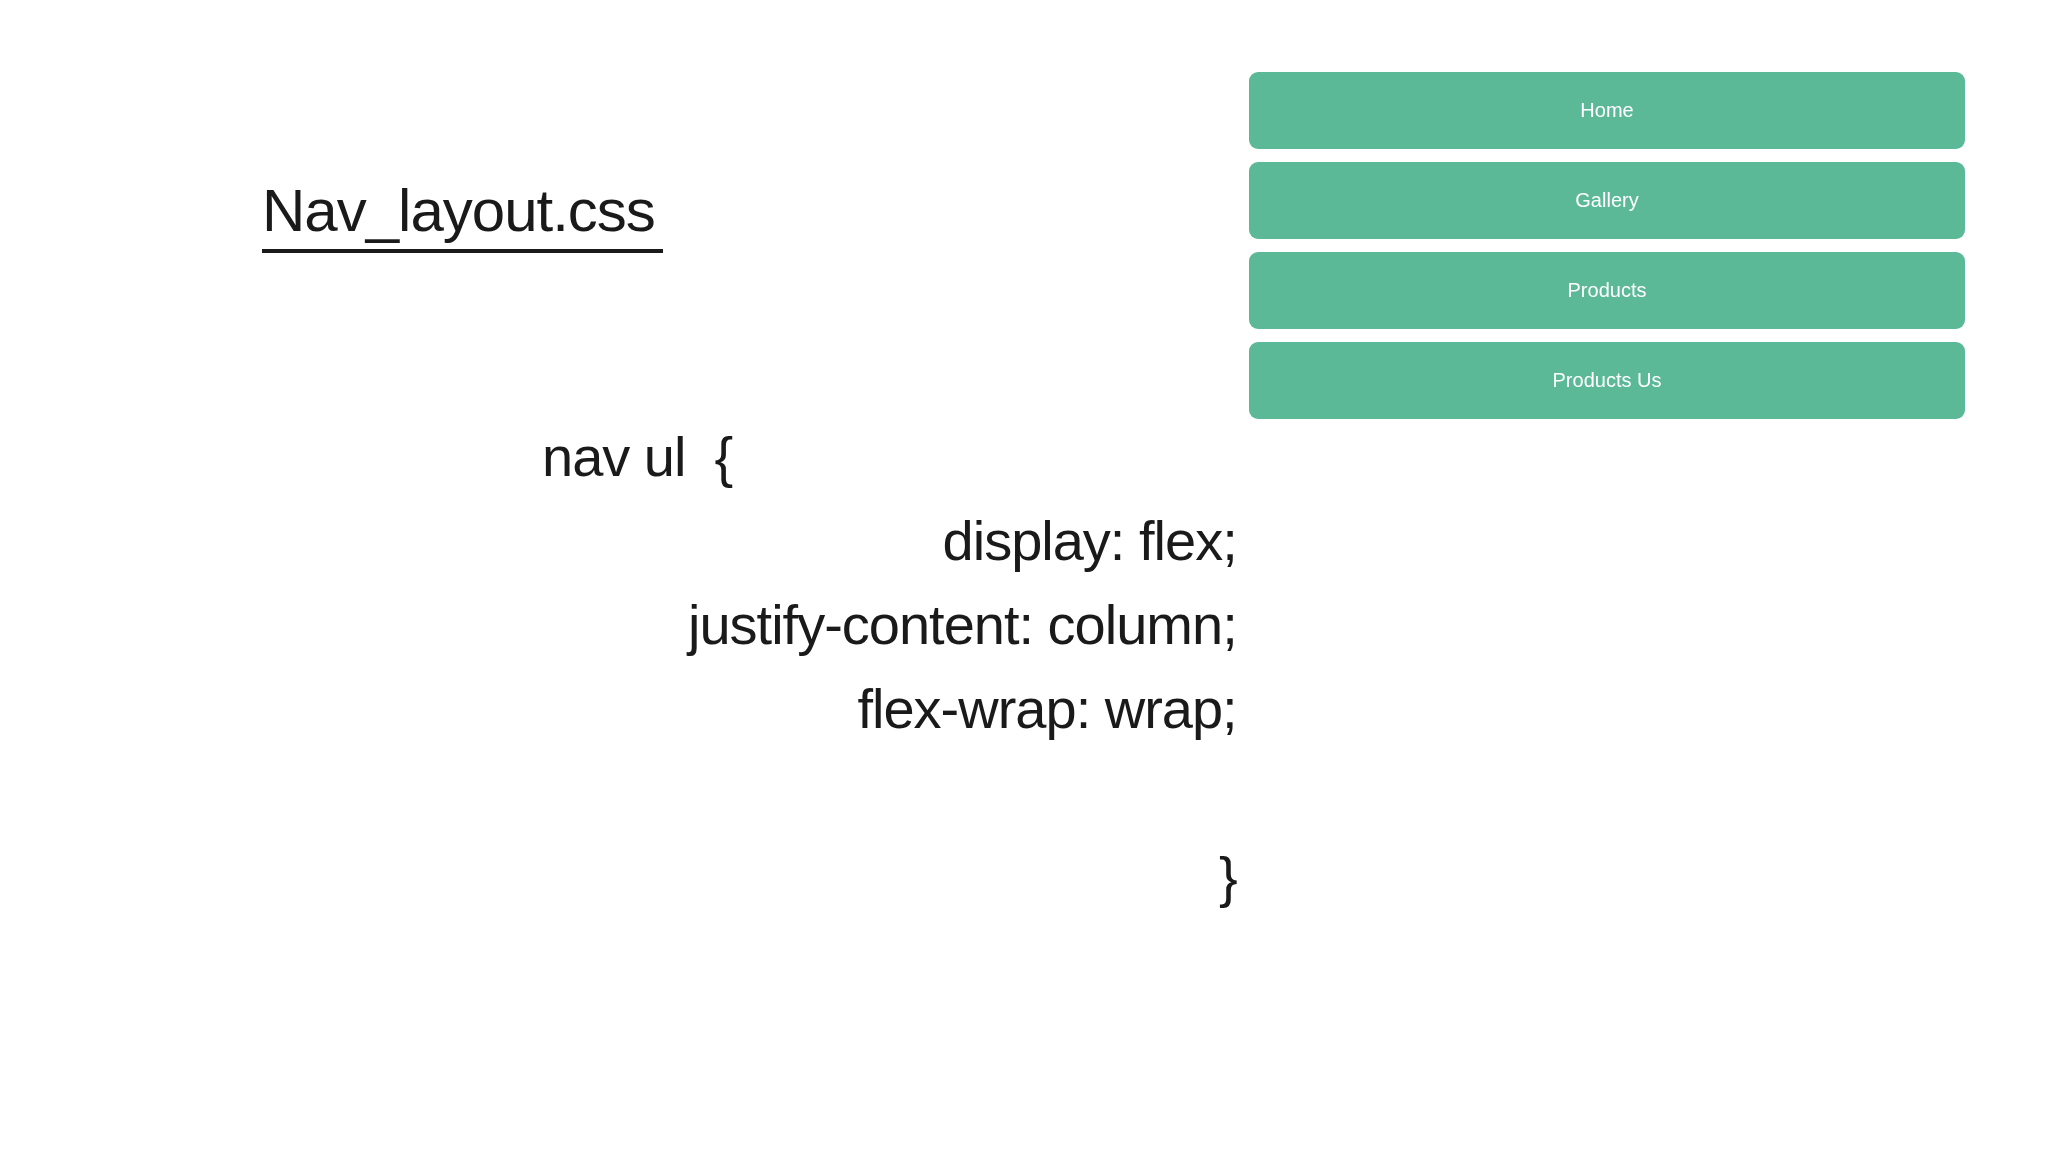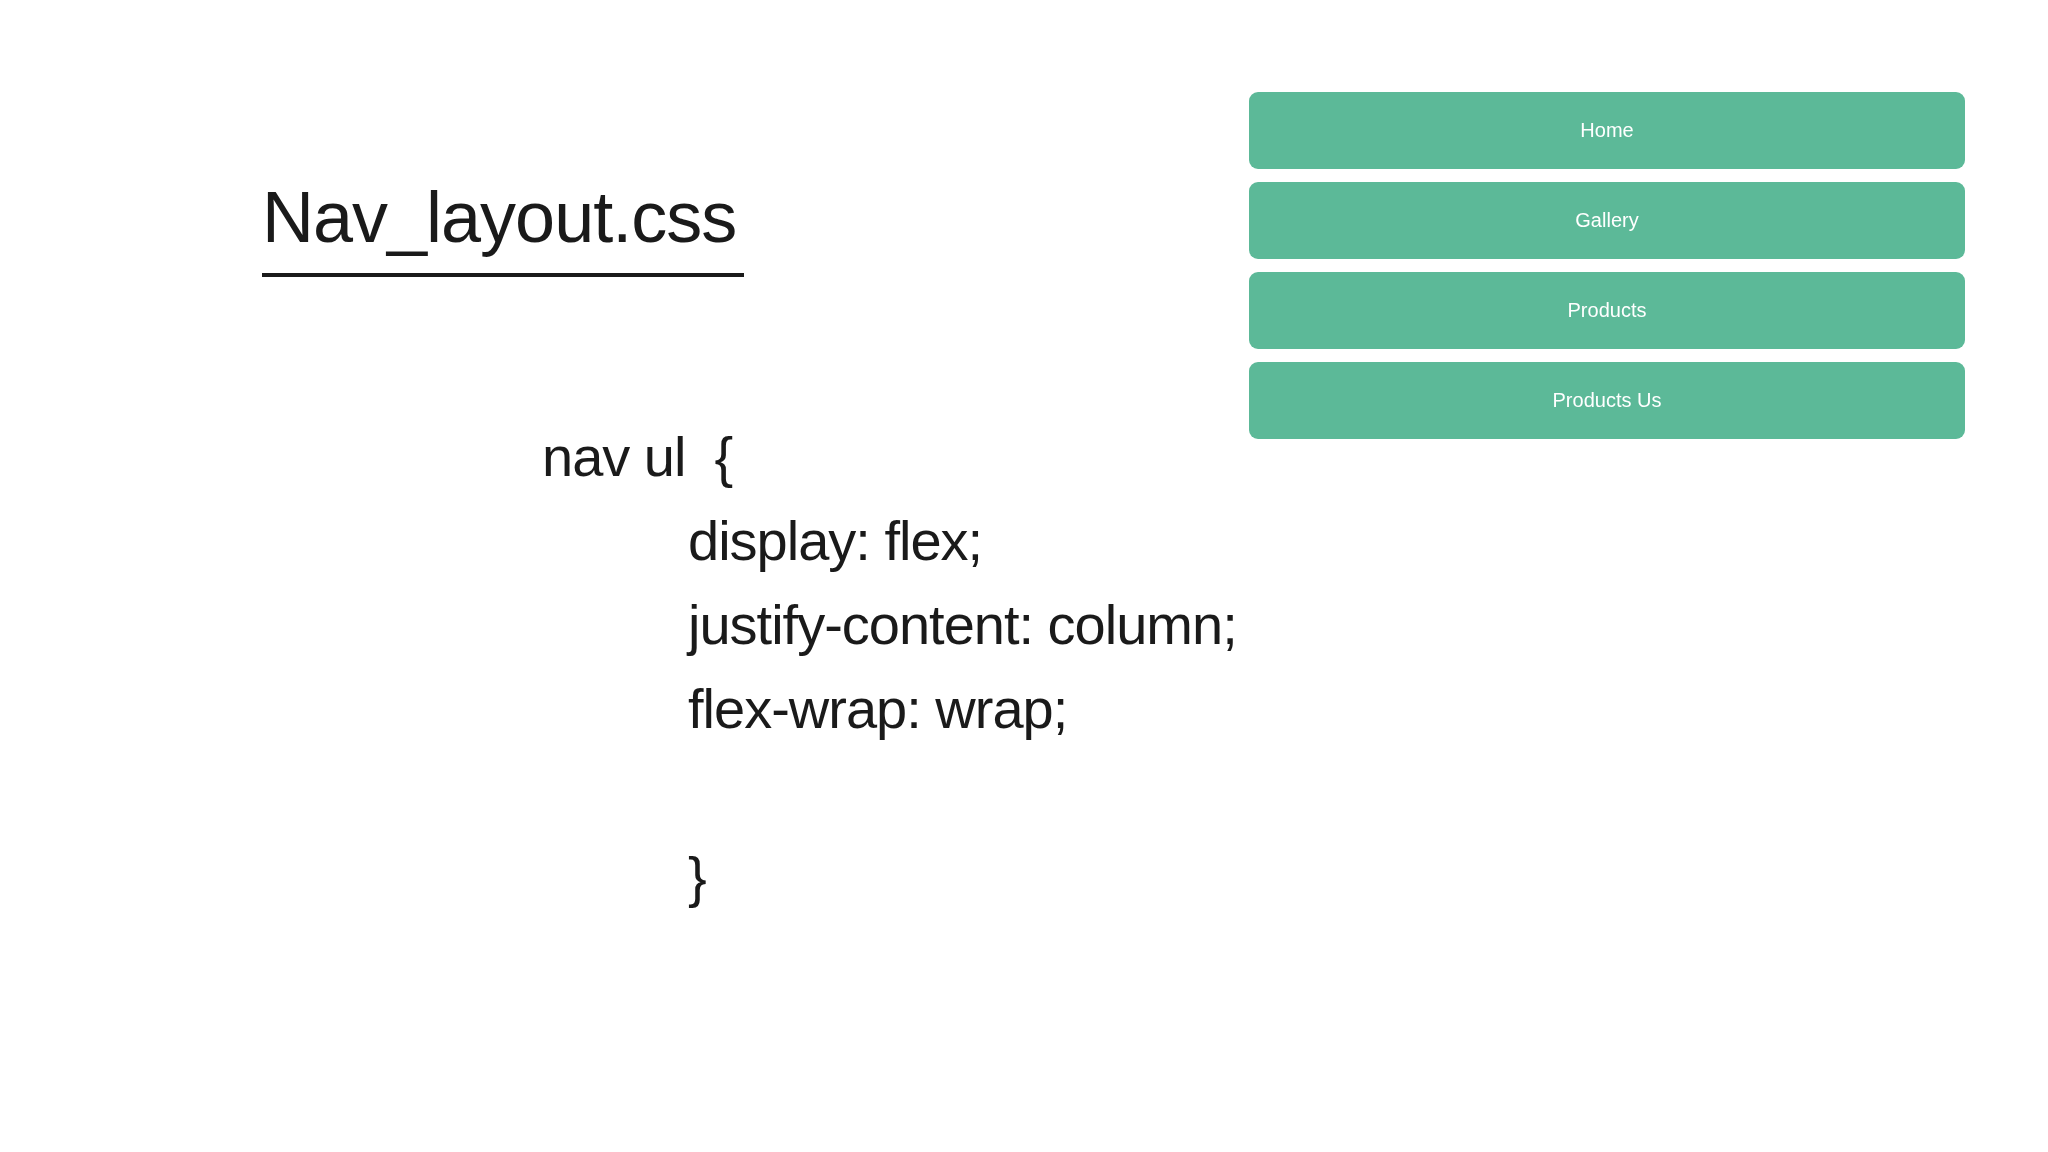--- a/index.html
+++ b/index.html
@@ -17,28 +17,28 @@
     height: 1152px;
     background: #ffffff;
     overflow: hidden;
   }
 
   
   .title {
     position: absolute;
     left: 262px;
     top: 178px;
-    font-size: 72px;
+    font-size: 60px;
     font-weight: 400;
     color: var(--ink);
     letter-spacing: -1px;
     line-height: 1.1;
     display: inline-block;
     border-bottom: 4px solid var(--ink);
-    padding-bottom: 16px;
+    padding-bottom: 5px;
     padding-right: 8px;
     white-space: pre;
   }
 
   
   .code {
     position: absolute;
     left: 542px;
     top: 415px;
     color: var(--ink);
@@ -46,32 +46,32 @@
     font-weight: 400;
     letter-spacing: -1px;
   }
   .code-line {
     white-space: pre;
     line-height: 84px;
     min-height: 84px;
   }
   .code-line.indent {
     padding-left: 146px;
+    text-align: right;
   }
 
   
   .nav-stack {
     position: absolute;
     left: 1249px;
     top: 72px;
     width: 716px;
     display: flex;
     flex-direction: column;
     gap: 13px;
-    margin-top: 20px;
   }
   .nav-btn {
     display: flex;
     align-items: center;
     justify-content: center;
     height: 77px;
     width: 100%;
     background: var(--accent);
     color: var(--btn-text);
     border: none;

